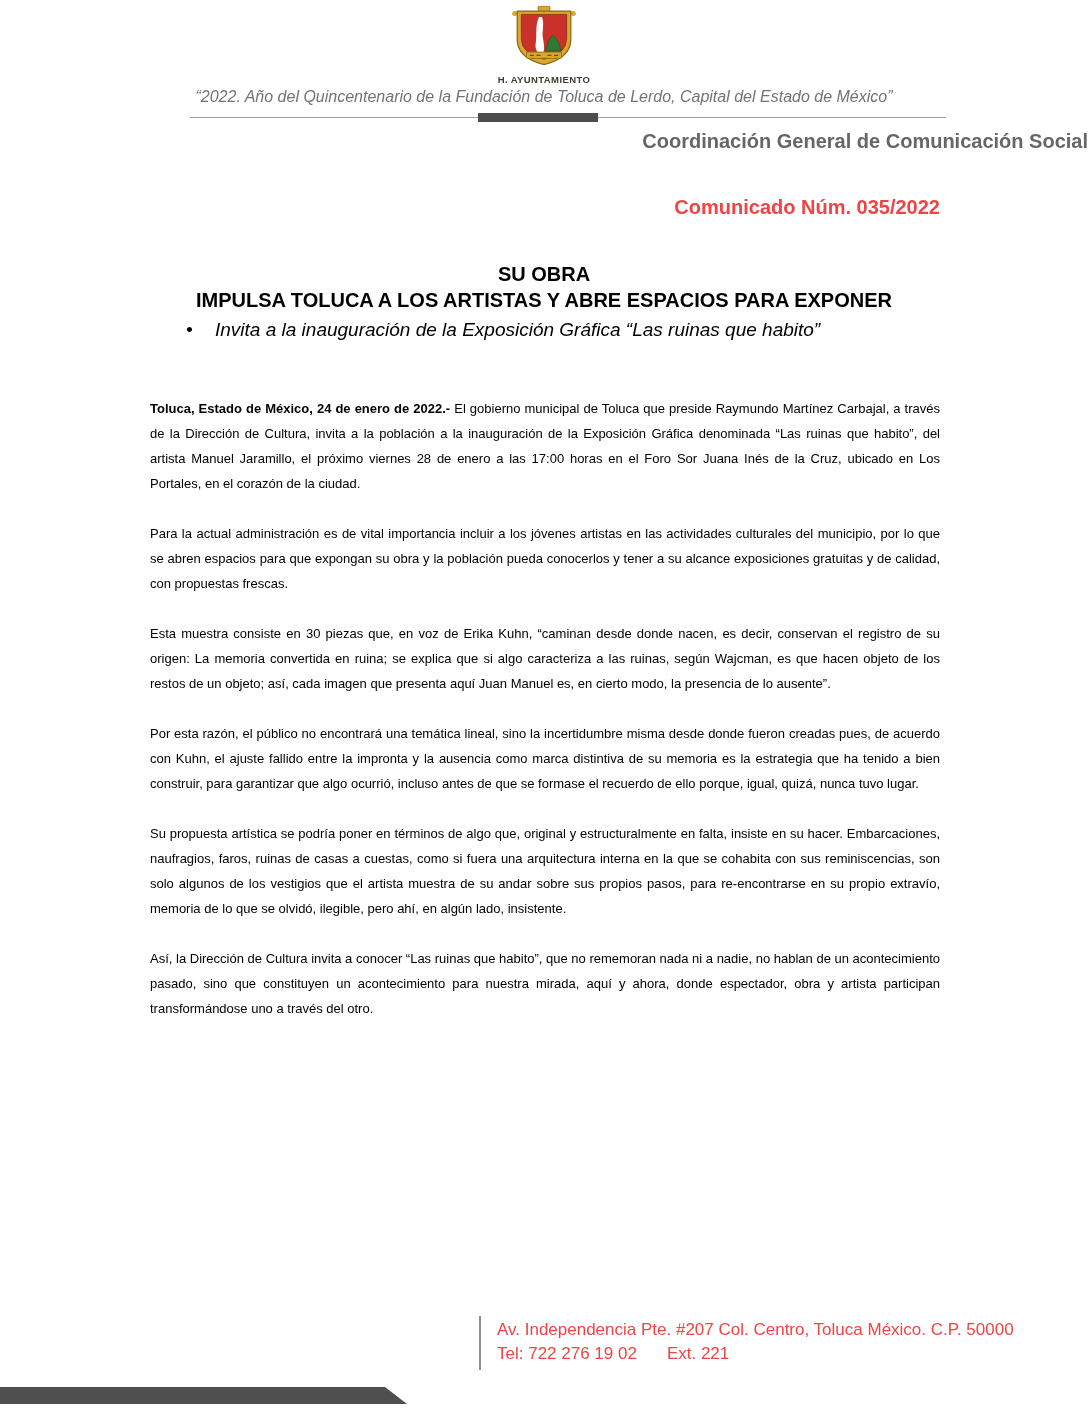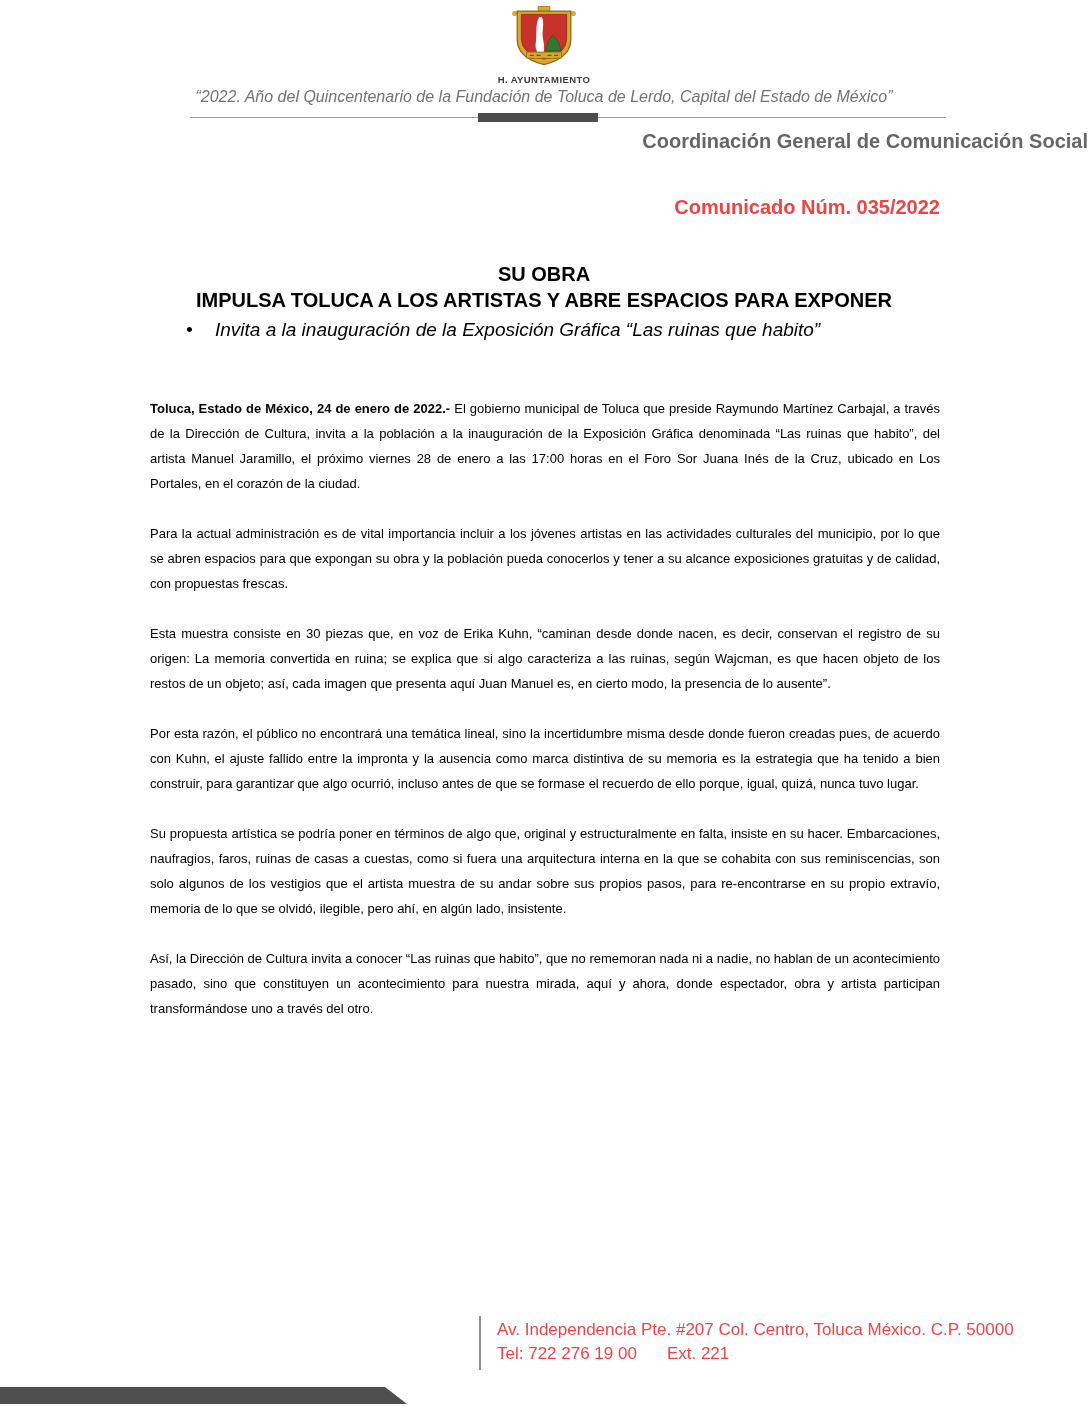--- a/index.html
+++ b/index.html
@@ -89,18 +89,18 @@
     <p><span class="lead">Toluca, Estado de México, 24 de enero de 2022.-</span><span> El gobierno municipal de Toluca que preside Raymundo Martínez Carbajal, a través de la Dirección de Cultura, invita a la población a la inauguración de la Exposición Gráfica denominada “Las ruinas que habito”, del artista Manuel Jaramillo, el próximo viernes 28 de enero a las 17:00 horas en el Foro Sor Juana Inés de la Cruz, ubicado en Los Portales, en el corazón de la ciudad.</span></p>
     <p>Para la actual administración es de vital importancia incluir a los jóvenes artistas en las actividades culturales del municipio, por lo que se abren espacios para que expongan su obra y la población pueda conocerlos y tener a su alcance exposiciones gratuitas y de calidad, con propuestas frescas.</p>
     <p>Esta muestra consiste en 30 piezas que, en voz de Erika Kuhn, “caminan desde donde nacen, es decir, conservan el registro de su origen: La memoria convertida en ruina; se explica que si algo caracteriza a las ruinas, según Wajcman, es que hacen objeto de los restos de un objeto; así, cada imagen que presenta aquí Juan Manuel es, en cierto modo, la presencia de lo ausente”.</p>
     <p>Por esta razón, el público no encontrará una temática lineal, sino la incertidumbre misma desde donde fueron creadas pues, de acuerdo con Kuhn, el ajuste fallido entre la impronta y la ausencia como marca distintiva de su memoria es la estrategia que ha tenido a bien construir, para garantizar que algo ocurrió, incluso antes de que se formase el recuerdo de ello porque, igual, quizá, nunca tuvo lugar.</p>
     <p>Su propuesta artística se podría poner en términos de algo que, original y estructuralmente en falta, insiste en su hacer. Embarcaciones, naufragios, faros, ruinas de casas a cuestas, como si fuera una arquitectura interna en la que se cohabita con sus reminiscencias, son solo algunos de los vestigios que el artista muestra de su andar sobre sus propios pasos, para re-encontrarse en su propio extravío, memoria de lo que se olvidó, ilegible, pero ahí, en algún lado, insistente.</p>
     <p>Así, la Dirección de Cultura invita a conocer “Las ruinas que habito”, que no rememoran nada ni a nadie, no hablan de un acontecimiento pasado, sino que constituyen un acontecimiento para nuestra mirada, aquí y ahora, donde espectador, obra y artista participan transformándose uno a través del otro.</p>
   </div>
 
   <div class="footer">
     <div>Av. Independencia Pte. #207 Col. Centro, Toluca México. C.P. 50000</div>
-    <div><span>Tel: 722 276 19 00</span><span class="ext">Ext. 221</span></div>
+    <div><span>Tel: 722 276 19 02</span><span class="ext">Ext. 221</span></div>
   </div>
 
   <div class="bottom-bar"></div>
 
 </div>
 
 </body></html>

